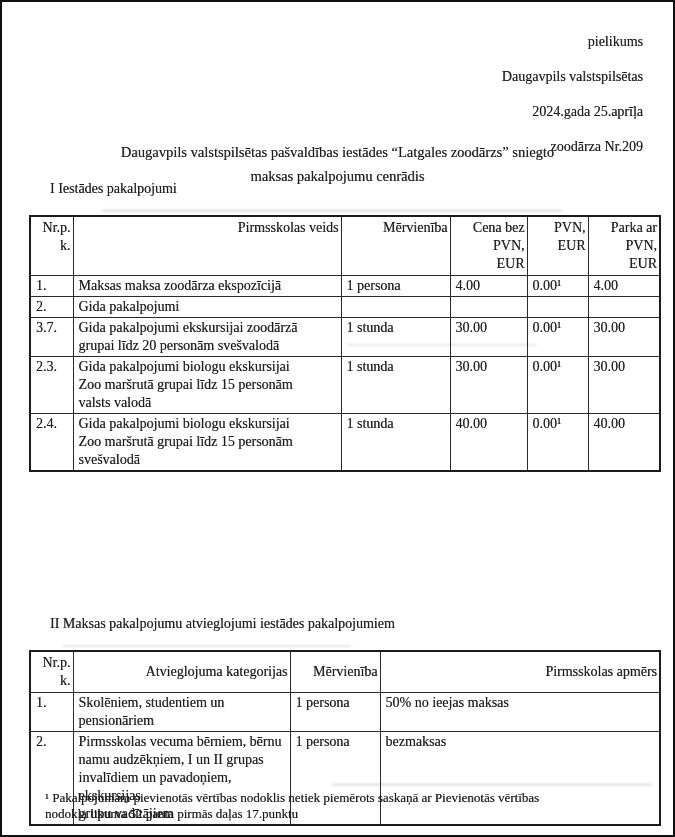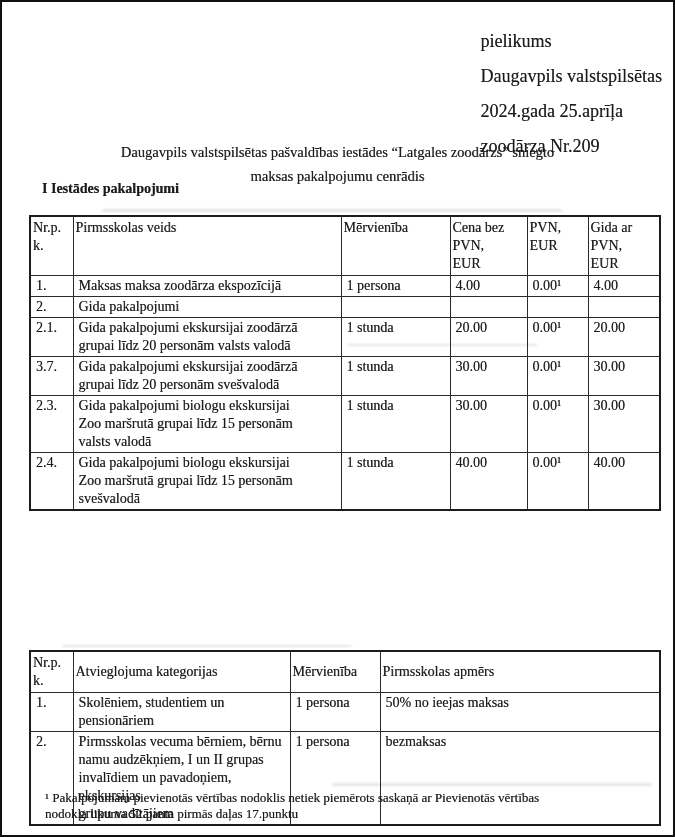--- a/index.html
+++ b/index.html
@@ -8,51 +8,51 @@
     position: relative;
     width: 675px; height: 837px;
     background: #ffffff;
     border: 2px solid #101010;
     overflow: hidden;
     font-family: "Liberation Serif", "DejaVu Serif", serif;
     color: #1b1b1b;
     text-shadow: 0.35px 0.25px 0 rgba(25,25,25,0.55);
   }
   .letterhead {
-    position: absolute; top: 13px; right: 11px;
-    font-size: 18px; line-height: 17.5px;
+    position: absolute; top: 13px; right: 30px;
+    text-align: right; font-size: 14px; line-height: 17.5px;
     white-space: pre-line;
   }
   .doc-title {
     position: absolute; top: 138px; left: 0; width: 100%;
     text-align: center; font-size: 14.5px; line-height: 24px;
     white-space: pre-line;
   }
   .section-heading {
-    position: absolute; left: 40px; font-size: 14px; font-weight: bold;
+    position: absolute; left: 48px; font-size: 14px;
   }
   .sec1 { top: 179px; }
   .sec2 { top: 614px; }
   table {
     position: absolute; left: 27px; width: 630px;
     border-collapse: collapse; table-layout: fixed;
     font-size: 14px; line-height: 18px;
     border: 2px solid #1c1c1c;
   }
   .t1 { top: 213px; }
   .t2 { top: 648px; }
   th, td {
     border: 1px solid #2a2a2a;
     padding: 1px 4px 1px 5px;
     vertical-align: top;
     white-space: pre-line;
     overflow: hidden;
     font-weight: normal;
   }
-  th { text-align: left; padding: 2px 2px; margin-left: 48px; }
+  th { text-align: right; padding: 2px 2px; margin-left: 48px; }
   .t2 th { vertical-align: middle; }
   .footnote {
     position: absolute; top: 788px; left: 43px; width: 608px;
     font-size: 13px; line-height: 16px;
     white-space: pre-line;
   }
   .smudge {
     position: absolute; height: 3px;
     background: rgba(95,95,95,0.16);
     filter: blur(1px); border-radius: 2px;
@@ -97,21 +97,21 @@
       <tr style="height:58px">
         <th>Nr.p.
 k.</th>
         <th>Pirmsskolas veids</th>
         <th>Mērvienība</th>
         <th>Cena bez
 PVN,
 EUR</th>
         <th>PVN,
 EUR</th>
-        <th>Gida ar
+        <th>Parka ar
 PVN,
 EUR</th>
       </tr>
     </thead>
     <tbody>
       <tr style="height:20px">
         <td>1.</td>
         <td>Maksas maksa zoodārza ekspozīcijā</td>
         <td>1 persona</td>
         <td>4.00</td>
@@ -119,29 +119,20 @@
         <td>4.00</td>
       </tr>
       <tr style="height:21px">
         <td>2.</td>
         <td>Gida pakalpojumi</td>
         <td></td>
         <td></td>
         <td></td>
         <td></td>
       </tr>
-      <tr style="height:39px">
-        <td>2.1.</td>
-        <td>Gida pakalpojumi ekskursijai zoodārzā
-grupai līdz 20 personām valsts valodā</td>
-        <td>1 stunda</td>
-        <td>20.00</td>
-        <td>0.00¹</td>
-        <td>20.00</td>
-      </tr>
       <tr style="height:38px">
         <td>3.7.</td>
         <td>Gida pakalpojumi ekskursijai zoodārzā
 grupai līdz 20 personām svešvalodā</td>
         <td>1 stunda</td>
         <td>30.00</td>
         <td>0.00¹</td>
         <td>30.00</td>
       </tr>
       <tr style="height:55px">
@@ -160,20 +151,21 @@
 Zoo maršrutā grupai līdz 15 personām
 svešvalodā</td>
         <td>1 stunda</td>
         <td>40.00</td>
         <td>0.00¹</td>
         <td>40.00</td>
       </tr>
     </tbody>
   </table>
 
+  <div class="section-heading sec2">II Maksas pakalpojumu atvieglojumi iestādes pakalpojumiem</div>
 
   <table class="t2">
     <colgroup>
       <col style="width:43px">
         <col style="width:217px">
         <col style="width:90px">
         <col style="width:280px">
     </colgroup>
     <thead>
       <tr style="height:33px">

